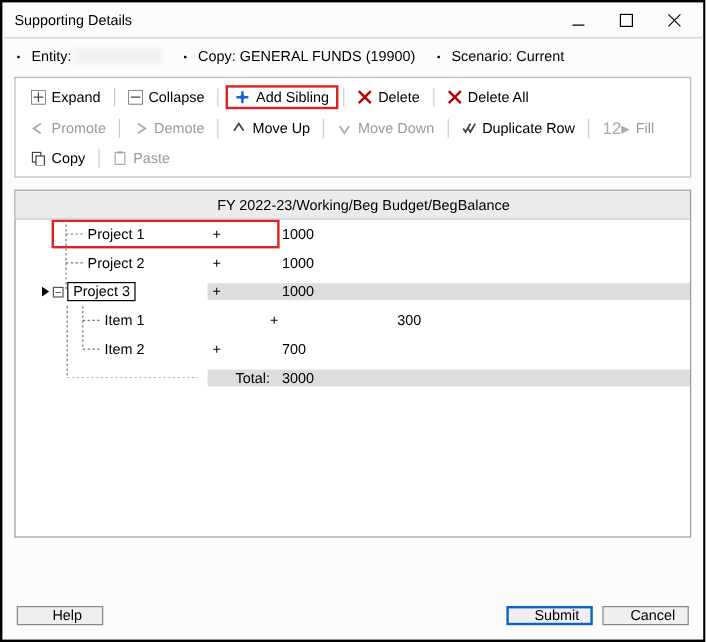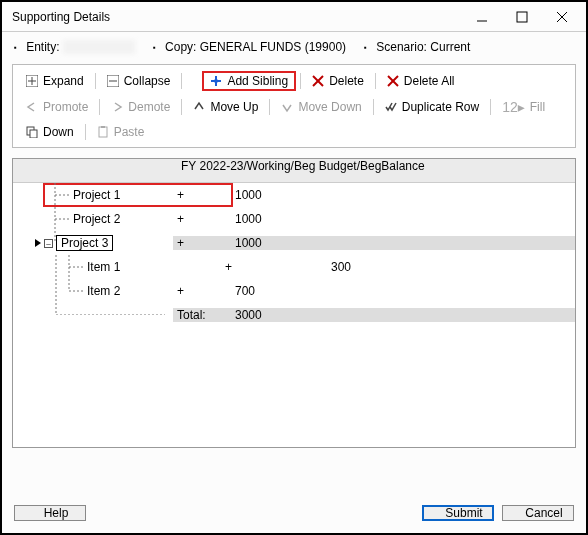--- a/index.html
+++ b/index.html
@@ -18,21 +18,21 @@
   .toolbar { background:#fff; border:1px solid #bbb; padding:6px 6px; }
   .tb-row { display:flex; flex-wrap:wrap; align-items:center; gap:0; }
   .tb-row + .tb-row { margin-top:6px; }
   .tb-btn { display:inline-flex; align-items:center; gap:5px; padding:2px 7px; font-size:12px; white-space:nowrap; }
   .tb-btn.disabled { color:#9a9a9a; }
   .sep { width:1px; height:16px; background:#ccc; margin:0 4px; }
   .icon { display:inline-block; width:12px; height:12px; flex-shrink:0; }
   .highlight-red { border:2px solid #d22; padding:1px 6px; }
 
   .grid-area { margin: 4px 10px 0 10px; border:1px solid #999; height:290px; display:flex; flex-direction:column; background:#fff; }
-  .grid-header { display:flex; background:#ebebeb; border-bottom:1px solid #ccc; height:24px; font-size:12px; }
+  .grid-header { display:flex; background:#ebebeb; border-bottom:1px solid #ccc; height:24px; align-items:center; font-size:12px; }
   .col-tree { width:160px; flex-shrink:0; }
   .col-op { width:58px; flex-shrink:0; text-align:left; padding-left:4px;}
   .col-val { flex:1; text-align:left; padding-left:4px;}
   .grid-header .col-tree { }
   .grid-header .col-val { padding-left:4px; }
 
   .grid-body { flex:1; overflow:auto; }
   .row { display:flex; align-items:center; height:24px; position:relative; }
   .row.shaded {  }
   .row.shaded .col-val, .row.shaded .col-op { background:#ddd; }
@@ -104,21 +104,21 @@
         </span>
         <span class="sep"></span>
         <span class="tb-btn">
           <svg class="icon" viewBox="0 0 12 12">
               <rect x="0" y="0" width="12" height="12" fill="none" stroke="#444"></rect>
               <line x1="2" y1="6" x2="10" y2="6" stroke="#444"></line>
             </svg>
           <span>Collapse</span>
         </span>
         <span class="sep"></span>
-        <span class="tb-btn highlight-red" style="margin-left:16px;">
+        <span class="tb-btn highlight-red" style="margin-left:2px;">
           <svg class="icon" viewBox="0 0 12 12">
               <line x1="6" y1="1" x2="6" y2="11" stroke="#1a5fd6" stroke-width="2"></line>
               <line x1="1" y1="6" x2="11" y2="6" stroke="#1a5fd6" stroke-width="2"></line>
               <circle cx="6" cy="6" r="2" fill="#1a5fd6"></circle>
             </svg>
           <span>Add Sibling</span>
         </span>
         <span class="sep"></span>
         <span class="tb-btn">
           <svg class="icon" viewBox="0 0 12 12">
@@ -179,21 +179,21 @@
           <span>Fill</span>
         </span>
       </div>
 
       <div class="tb-row">
         <span class="tb-btn">
           <svg class="icon" viewBox="0 0 12 12">
               <rect x="1" y="1" width="7" height="8" fill="none" stroke="#444"></rect>
               <rect x="4" y="4" width="7" height="8" fill="#fff" stroke="#444"></rect>
             </svg>
-          <span>Down</span>
+          <span>Copy</span>
         </span>
         <span class="sep"></span>
         <span class="tb-btn disabled">
           <svg class="icon" viewBox="0 0 12 12">
               <rect x="2" y="1" width="8" height="10" fill="none" stroke="#aaa"></rect>
               <rect x="4" y="0" width="4" height="2" fill="#aaa"></rect>
             </svg>
           <span>Paste</span>
         </span>
       </div>
@@ -271,21 +271,21 @@
         <div class="col-val">700</div>
       </div>
 
       <div class="row total-row" style="position:relative;">
         <div class="col-tree">
           <svg style="position:absolute;left:42px;top:0;" width="110" height="12">
               <line x1="1" y1="0" x2="1" y2="12" stroke="#777" stroke-dasharray="2 2"></line>
               <line x1="1" y1="12" x2="110" y2="12" stroke="#777" stroke-dasharray="2 2"></line>
             </svg>
         </div>
-        <div class="col-op" style="text-align:left;padding-right:6px;">Total:</div>
+        <div class="col-op" style="text-align:right;padding-right:6px;">Total:</div>
         <div class="col-val">3000</div>
       </div>
     </div>
   </div>
 
   <div class="footer">
     <span class="btn help">Help</span>
     <span class="spacer"></span>
     <span class="btn primary">Submit</span>
     <span class="btn">Cancel</span>

